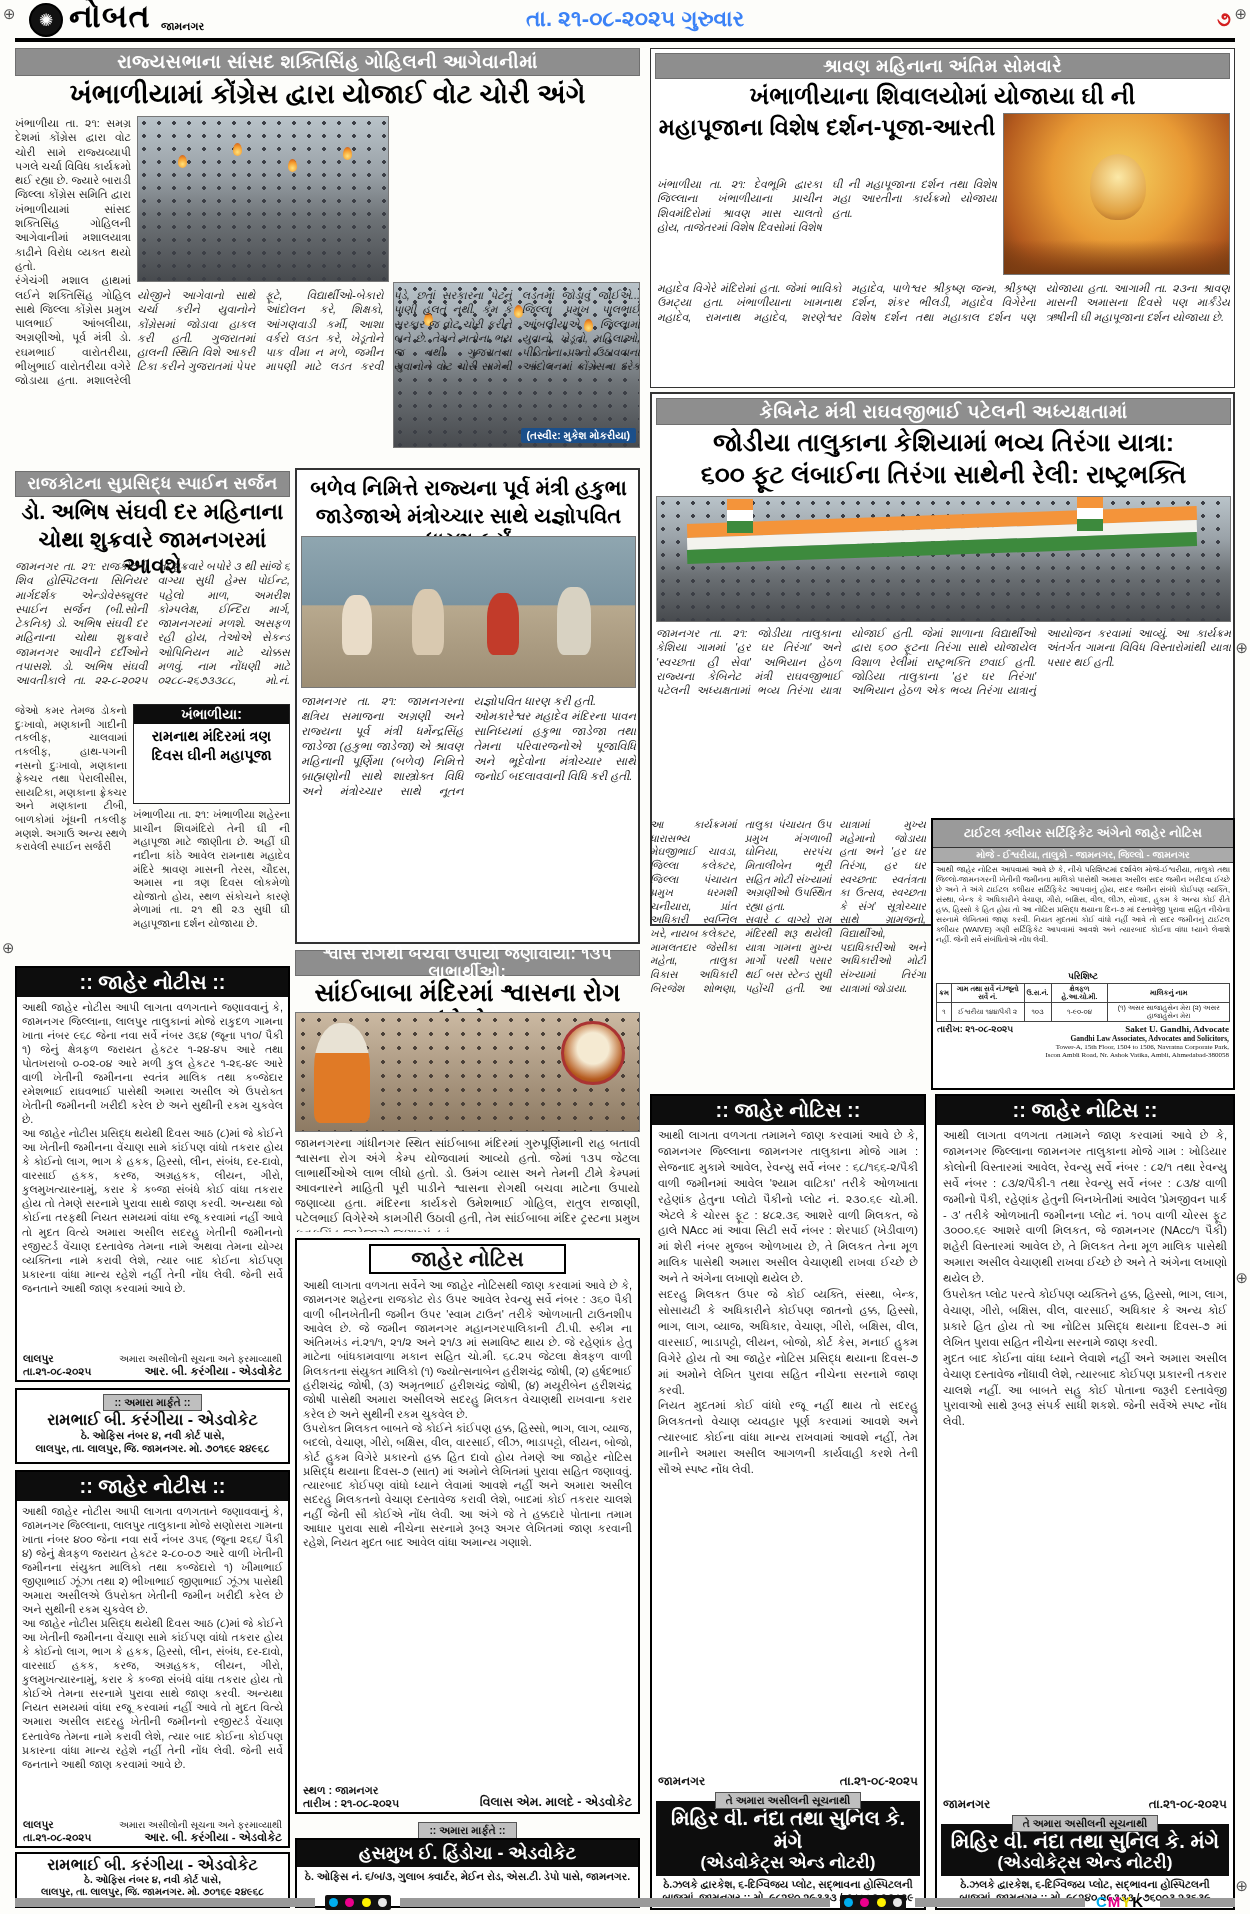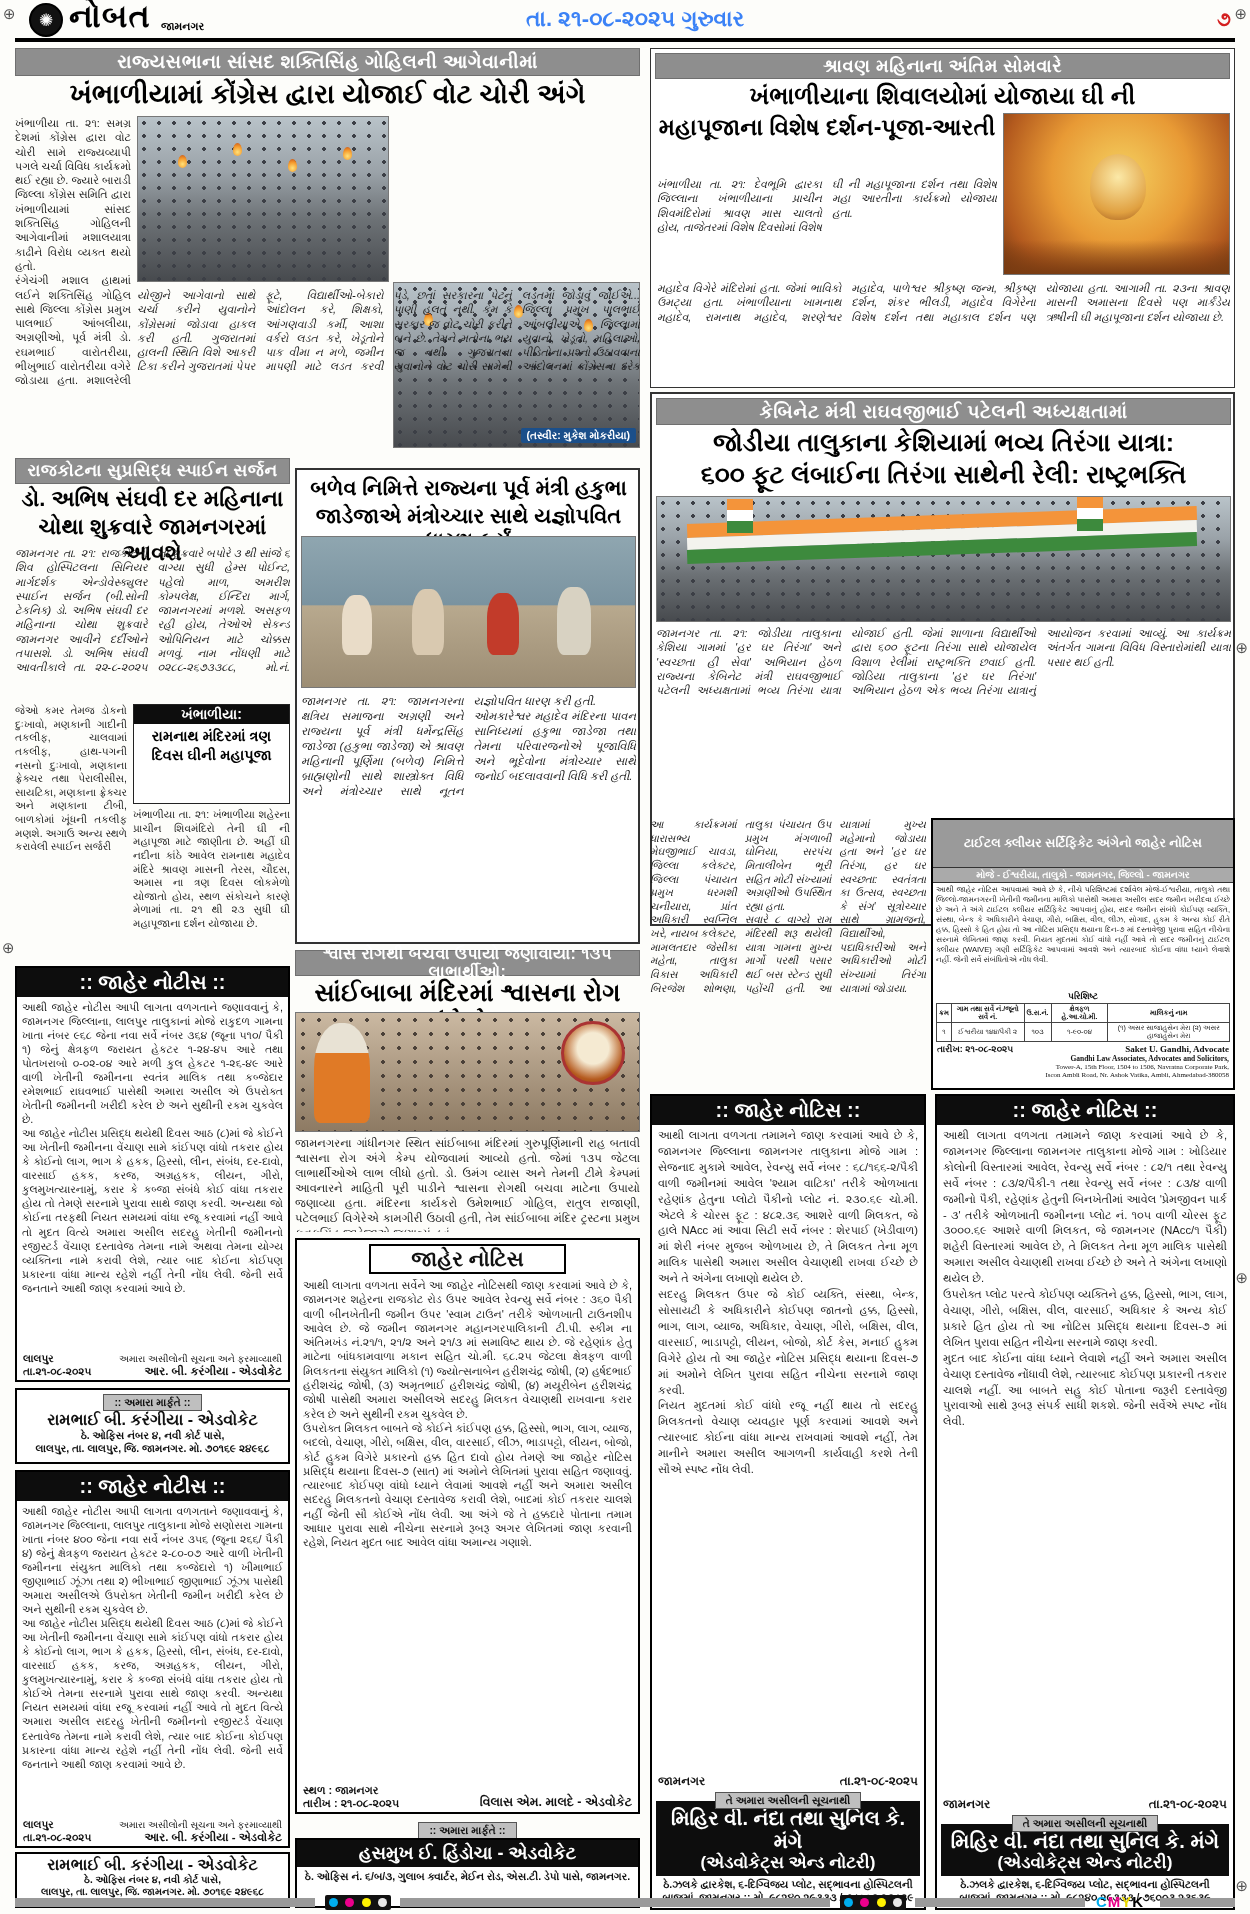--- a/index.html
+++ b/index.html
@@ -104,21 +104,21 @@
       <div class="abs" style="left:30px;top:44px;width:510px;height:14px;background:#3d8a3d;transform:rotate(-2deg);"></div>
       <div class="abs" style="left:70px;top:2px;width:26px;height:34px;background:linear-gradient(180deg,#f4943a 33%,#fff 33%,#fff 66%,#3d8a3d 66%);"></div>
       <div class="abs" style="left:420px;top:0px;width:26px;height:34px;background:linear-gradient(180deg,#f4943a 33%,#fff 33%,#fff 66%,#3d8a3d 66%);"></div>
     </div>
     <div class="body-txt colrule abs" style="left:4px;top:232px;width:575px;height:184px;font-size:11px;column-count:3;">જામનગર તા. ૨૧: જોડીયા તાલુકાના કેશિયા ગામમાં 'હર ઘર તિરંગા' અને 'સ્વચ્છતા હી સેવા' અભિયાન હેઠળ રાજ્યના કેબિનેટ મંત્રી રાઘવજીભાઈ પટેલની અધ્યક્ષતામાં ભવ્ય તિરંગા યાત્રા યોજાઈ હતી. જેમાં શાળાના વિદ્યાર્થીઓ દ્વારા ૬૦૦ ફૂટના તિરંગા સાથે યોજાયેલ વિશાળ રેલીમાં રાષ્ટ્રભક્તિ છવાઈ હતી. જોડિયા તાલુકાના 'હર ઘર તિરંગા' અભિયાન હેઠળ એક ભવ્ય તિરંગા યાત્રાનું આયોજન કરવામાં આવ્યું. આ કાર્યક્રમ અંતર્ગત ગામના વિવિધ વિસ્તારોમાંથી યાત્રા પસાર થઈ હતી.</div>
   </div>
   <div class="body-txt colrule abs" style="left:650px;top:818px;width:276px;height:272px;font-size:10.5px;column-count:3;column-gap:8px;">આ કાર્યક્રમમાં ધારાસભ્ય મેઘજીભાઈ ચાવડા, જિલ્લા કલેક્ટર, જિલ્લા પંચાયત પ્રમુખ ધરમશી ચનીયારા, પ્રાંત અધિકારી સ્વપ્નિલ ખરે, નાયબ કલેક્ટર, મામલતદાર જેસીકા મહેતા, તાલુકા વિકાસ અધિકારી બિરજેશ શોભણા, તાલુકા પંચાયત ઉપ પ્રમુખ મંગળાબી ઘોનિયા, સરપંચ મિતાલીબેન ભૂરી સહિત મોટી સંખ્યામાં અગ્રણીઓ ઉપસ્થિત રહ્યા હતા.
 સવારે ૮ વાગ્યે રામ મંદિરથી શરૂ થયેલી યાત્રા ગામના મુખ્ય માર્ગો પરથી પસાર થઈ બસ સ્ટેન્ડ સુધી પહોંચી હતી. આ યાત્રામાં મુખ્ય મહેમાનો જોડાયા હતા અને 'હર ઘર તિરંગા, હર ઘર સ્વચ્છતા: સ્વતંત્રતા કા ઉત્સવ, સ્વચ્છતા કે સંગ' સૂત્રોચ્ચાર સાથે ગ્રામજનો, વિદ્યાર્થીઓ, પદાધિકારીઓ અને અધિકારીઓ મોટી સંખ્યામાં તિરંગા યાત્રામાં જોડાયા.</div>
 
   <div class="abs" style="left:931px;top:818px;width:304px;height:272px;border:2px solid #000;background:#fff;">
-    <div class="gr-head" style="font-size:12.5px;padding:16px 0;">ટાઈટલ ક્લીયર સર્ટિફિકેટ અંગેનો જાહેર નોટિસ</div>
+    <div class="gr-head" style="font-size:12.5px;padding:6px 0;">ટાઈટલ ક્લીયર સર્ટિફિકેટ અંગેનો જાહેર નોટિસ</div>
     <div class="gr-head" style="font-size:9.5px;padding:1px 0;background:#aaa;">મોજે - ઈશ્વરીયા, તાલુકો - જામનગર, જિલ્લો - જામનગર</div>
     <div class="body-txt" style="margin:2px 3px;height:104px;font-size:7.6px;line-height:1.32;">આથી જાહેર નોટિસ આપવામાં આવે છે કે, નીચે પરિશિષ્ટમાં દર્શાવેલ મોજે-ઈશ્વરીયા, તાલુકો તથા જિલ્લો-જામનગરની ખેતીની જમીનના માલિકો પાસેથી અમારા અસીલ સદર જમીન ખરીદવા ઈચ્છે છે અને તે અંગે ટાઈટલ ક્લીયર સર્ટિફિકેટ આપવાનું હોય, સદર જમીન સંબંધે કોઈપણ વ્યક્તિ, સંસ્થા, બેન્ક કે અધિકારીને વેચાણ, ગીરો, બક્ષિસ, વીલ, લીઝ, સોગાદ, હુકમ કે અન્ય કોઈ રીતે હક્ક, હિસ્સો કે હિત હોય તો આ નોટિસ પ્રસિદ્ધ થયાના દિન-૭ માં દસ્તાવેજી પુરાવા સહિત નીચેના સરનામે લેખિતમાં જાણ કરવી. નિયત મુદતમાં કોઈ વાંધો નહીં આવે તો સદર જમીનનું ટાઈટલ ક્લીયર (WAIVE) ગણી સર્ટિફિકેટ આપવામાં આવશે અને ત્યારબાદ કોઈના વાંધા ધ્યાને લેવાશે નહીં. જેની સર્વે સંબંધિતોએ નોંધ લેવી.</div>
     <div style="text-align:center;font-weight:bold;font-size:9px;">પરિશિષ્ટ</div>
     <table class="parishisht" style="margin:1px 3px;width:calc(100% - 6px);">
       <tbody>
           <tr>
         <th>ક્રમ</th>
         <th>ગામ તથા સર્વે નં./જૂનો સર્વે નં.</th>
         <th>ઉ.સ.નં.</th>
         <th>ક્ષેત્રફળ હે.આ.ચો.મી.</th>
@@ -137,21 +137,21 @@
       <div style="font-size:9px;font-weight:bold;">તારીખ: ૨૧-૦૮-૨૦૨૫</div>
       <div style="text-align:right;">
         <div class="eng" style="font-size:9px;font-weight:bold;">Saket U. Gandhi, Advocate</div>
         <div class="eng" style="font-size:7.5px;font-weight:bold;">Gandhi Law Associates, Advocates and Solicitors,</div>
         <div class="eng" style="font-size:7px;">Tower-A, 15th Floor, 1504 to 1506, Navratna Corporate Park,</div>
         <div class="eng" style="font-size:7px;">Iscon Ambli Road, Nr. Ashok Vatika, Ambli, Ahmedabad-380058</div>
       </div>
     </div>
   </div>
 
-  <div class="abs" style="left:15px;top:458px;width:275px;height:220px;">
+  <div class="abs" style="left:15px;top:471px;width:275px;height:220px;">
     <div class="kicker abs" style="left:0;top:0;width:275px;height:26px;font-size:17px;">રાજકોટના સુપ્રસિદ્ધ સ્પાઈન સર્જન</div>
     <div class="headline abs" style="left:0;top:28px;width:275px;height:28px;font-size:22px;">ડો. અભિષ સંઘવી દર મહિનાના</div>
     <div class="headline abs" style="left:0;top:56px;width:275px;height:28px;font-size:22px;">ચોથા શુક્રવારે જામનગરમાં આવશે</div>
     <div class="body-txt colrule abs" style="left:0;top:88px;width:275px;height:130px;font-size:11px;column-count:2;">જામનગર તા. ૨૧: રાજકોટની શિવ હોસ્પિટલના સિનિયર માર્ગદર્શક એન્ડોવેસ્ક્યુલર સ્પાઈન સર્જન (બી.સોની ટેકનિક) ડો. અભિષ સંઘવી દર મહિનાના ચોથા શુક્રવારે જામનગર આવીને દર્દીઓને તપાસશે. ડો. અભિષ સંઘવી આવતીકાલે તા. ૨૨-૮-૨૦૨૫ ના શુક્રવારે બપોરે ૩ થી સાંજે ૬ વાગ્યા સુધી હેમ્સ પોઈન્ટ, પહેલો માળ, અમરીશ કોમ્પલેક્ષ, ઈન્દિરા માર્ગ, જામનગરમાં મળશે. અસફળ રહી હોય, તેઓએ સેકન્ડ ઓપિનિયન માટે ચોક્કસ મળવું. નામ નોંધણી માટે ૦૨૮૮-૨૬૭૩૩૮૮, મો.નં. ૭૪૮૬૮ ૫૭૭૫૧ નો સંપર્ક કરવો.</div>
   </div>
   <div class="body-txt abs" style="left:15px;top:704px;width:112px;height:256px;font-size:10.5px;">જેઓ કમર તેમજ ડોકનો દુઃખાવો, મણકાની ગાદીની તકલીફ, ચાલવામાં તકલીફ, હાથ-પગની નસનો દુઃખાવો, મણકાના ફ્રેક્ચર તથા પેરાલીસીસ, સાયટિકા, મણકાના ફ્રેક્ચર અને મણકાના ટીબી, બાળકોમાં ખૂંધની તકલીફ મણશે. અગાઉ અન્ય સ્થળે કરાવેલી સ્પાઈન સર્જરી</div>
 
   <div class="abs" style="left:133px;top:704px;width:157px;height:100px;border:1.5px solid #222;background:#fff;">
     <div class="black-name" style="font-size:14px;padding:1px 0;">ખંભાળીયા:</div>
     <div class="headline" style="font-size:14.5px;line-height:1.3;padding:3px 2px;">રામનાથ મંદિરમાં ત્રણ દિવસ ઘીની મહાપૂજા</div>

